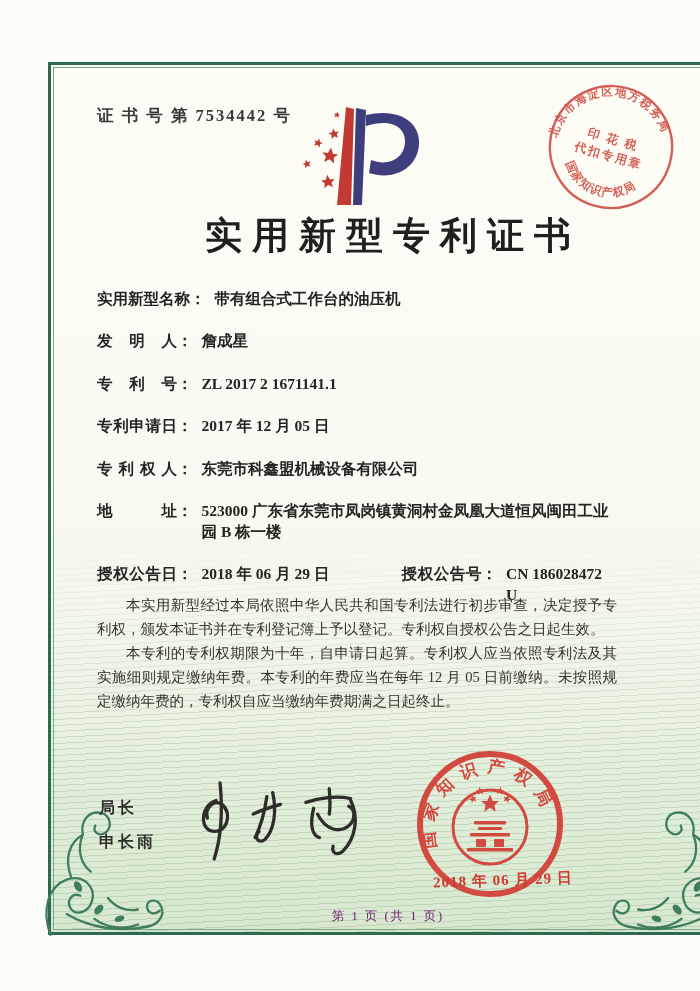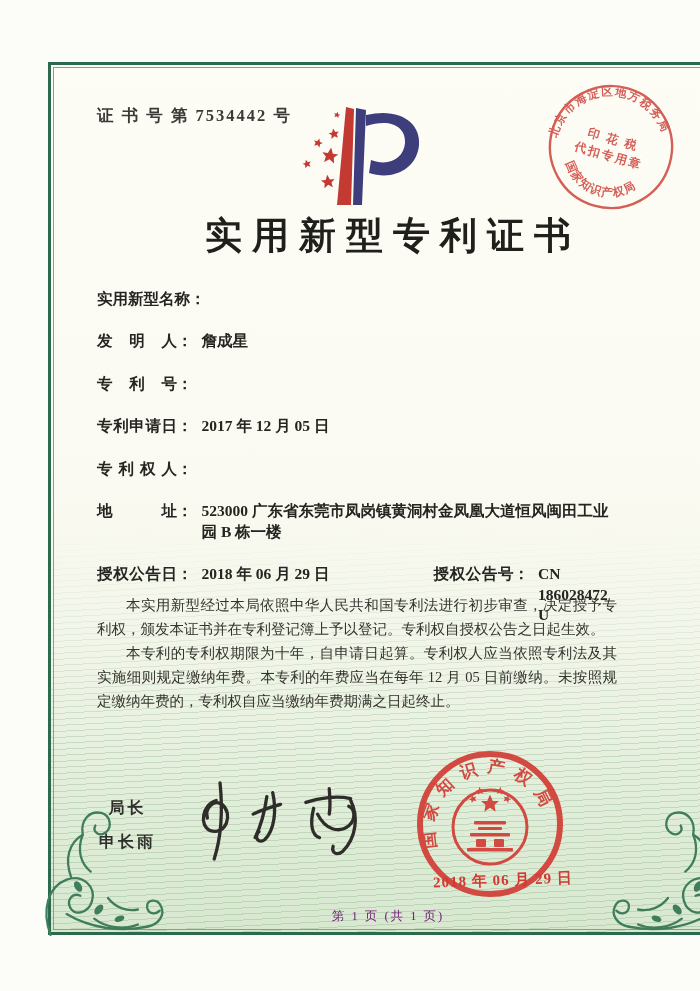--- a/index.html
+++ b/index.html
@@ -53,30 +53,30 @@
   .fields { position:absolute; left:46px; top:224px; width:520px; font-size:15.5px; font-weight:600; color:#242420; }
   .field-row { display:flex; align-items:flex-start; margin-bottom:22px; line-height:1.32; }
   .lab {
     display:inline-block; min-width:80px;
     text-align:justify; text-align-last:justify; text-justify:inter-character;
     white-space:nowrap;
   }
   .colon { margin-right:9px; }
   .val { flex:1; }
   .field-row.double .val { flex:0 0 200px; }
-  .field-row.double .second { display:flex; margin-left:32px; }
+  .field-row.double .second { display:flex; }
 
   
   .paras { position:absolute; left:46px; top:528px; width:520px;
     font-size:14.5px; line-height:24px; color:#34342f; text-align:justify; }
   .paras p { text-indent:2em; }
 
   
   .sig-block { position:absolute; left:48px; top:733px; font-size:16px; color:#2e2e2a; font-weight:600; }
-  .sig-block .line { margin-bottom:13px; letter-spacing:3px;text-align:center; }
+  .sig-block .line { margin-bottom:13px; letter-spacing:3px; }
   .sig-hand { position:absolute; left:132px; top:708px; width:195px; height:92px; }
 
   
   .seal-top { position:absolute; left:494px; top:16px; width:132px; height:132px;
     transform:rotate(16deg); opacity:0.88; z-index:3; }
   .seal-bottom { position:absolute; left:356px; top:676px; width:166px; height:166px;
     opacity:0.92; z-index:3; }
   .seal-date {
     position:absolute; left:352px; top:806px; width:200px; text-align:center;
     color:#cf3a31; font-size:15px; font-weight:700; letter-spacing:1px;
@@ -150,38 +150,41 @@
           <path d="M69,10 C103,2 124,18 122,40 C120,64 96,76 72,68 L74,55 C92,62 107,53 108,38 C109,22 94,13 69,21 Z"></path>
         </g>
       </svg>
 
       <div class="title">实用新型专利证书</div>
 
       <div class="fields">
         <div class="field-row">
           <span class="lab">实用新型名称</span>
             <span class="colon">：</span>
+          <span class="val">带有组合式工作台的油压机</span>
         </div>
         <div class="field-row">
           <span class="lab">发明人</span>
             <span class="colon">：</span>
           <span class="val">詹成星</span>
         </div>
         <div class="field-row">
           <span class="lab">专利号</span>
             <span class="colon">：</span>
+          <span class="val">ZL 2017 2 1671141.1</span>
         </div>
         <div class="field-row">
           <span class="lab">专利申请日</span>
             <span class="colon">：</span>
           <span class="val">2017 年 12 月 05 日</span>
         </div>
         <div class="field-row">
           <span class="lab">专利权人</span>
             <span class="colon">：</span>
+          <span class="val">东莞市科鑫盟机械设备有限公司</span>
         </div>
         <div class="field-row">
           <span class="lab">地址</span>
             <span class="colon">：</span>
           <span class="val">523000 广东省东莞市凤岗镇黄洞村金凤凰大道恒风闽田工业园 B 栋一楼</span>
         </div>
         <div class="field-row double">
           <span class="lab">授权公告日</span>
             <span class="colon">：</span>
           <span class="val">2018 年 06 月 29 日</span>

